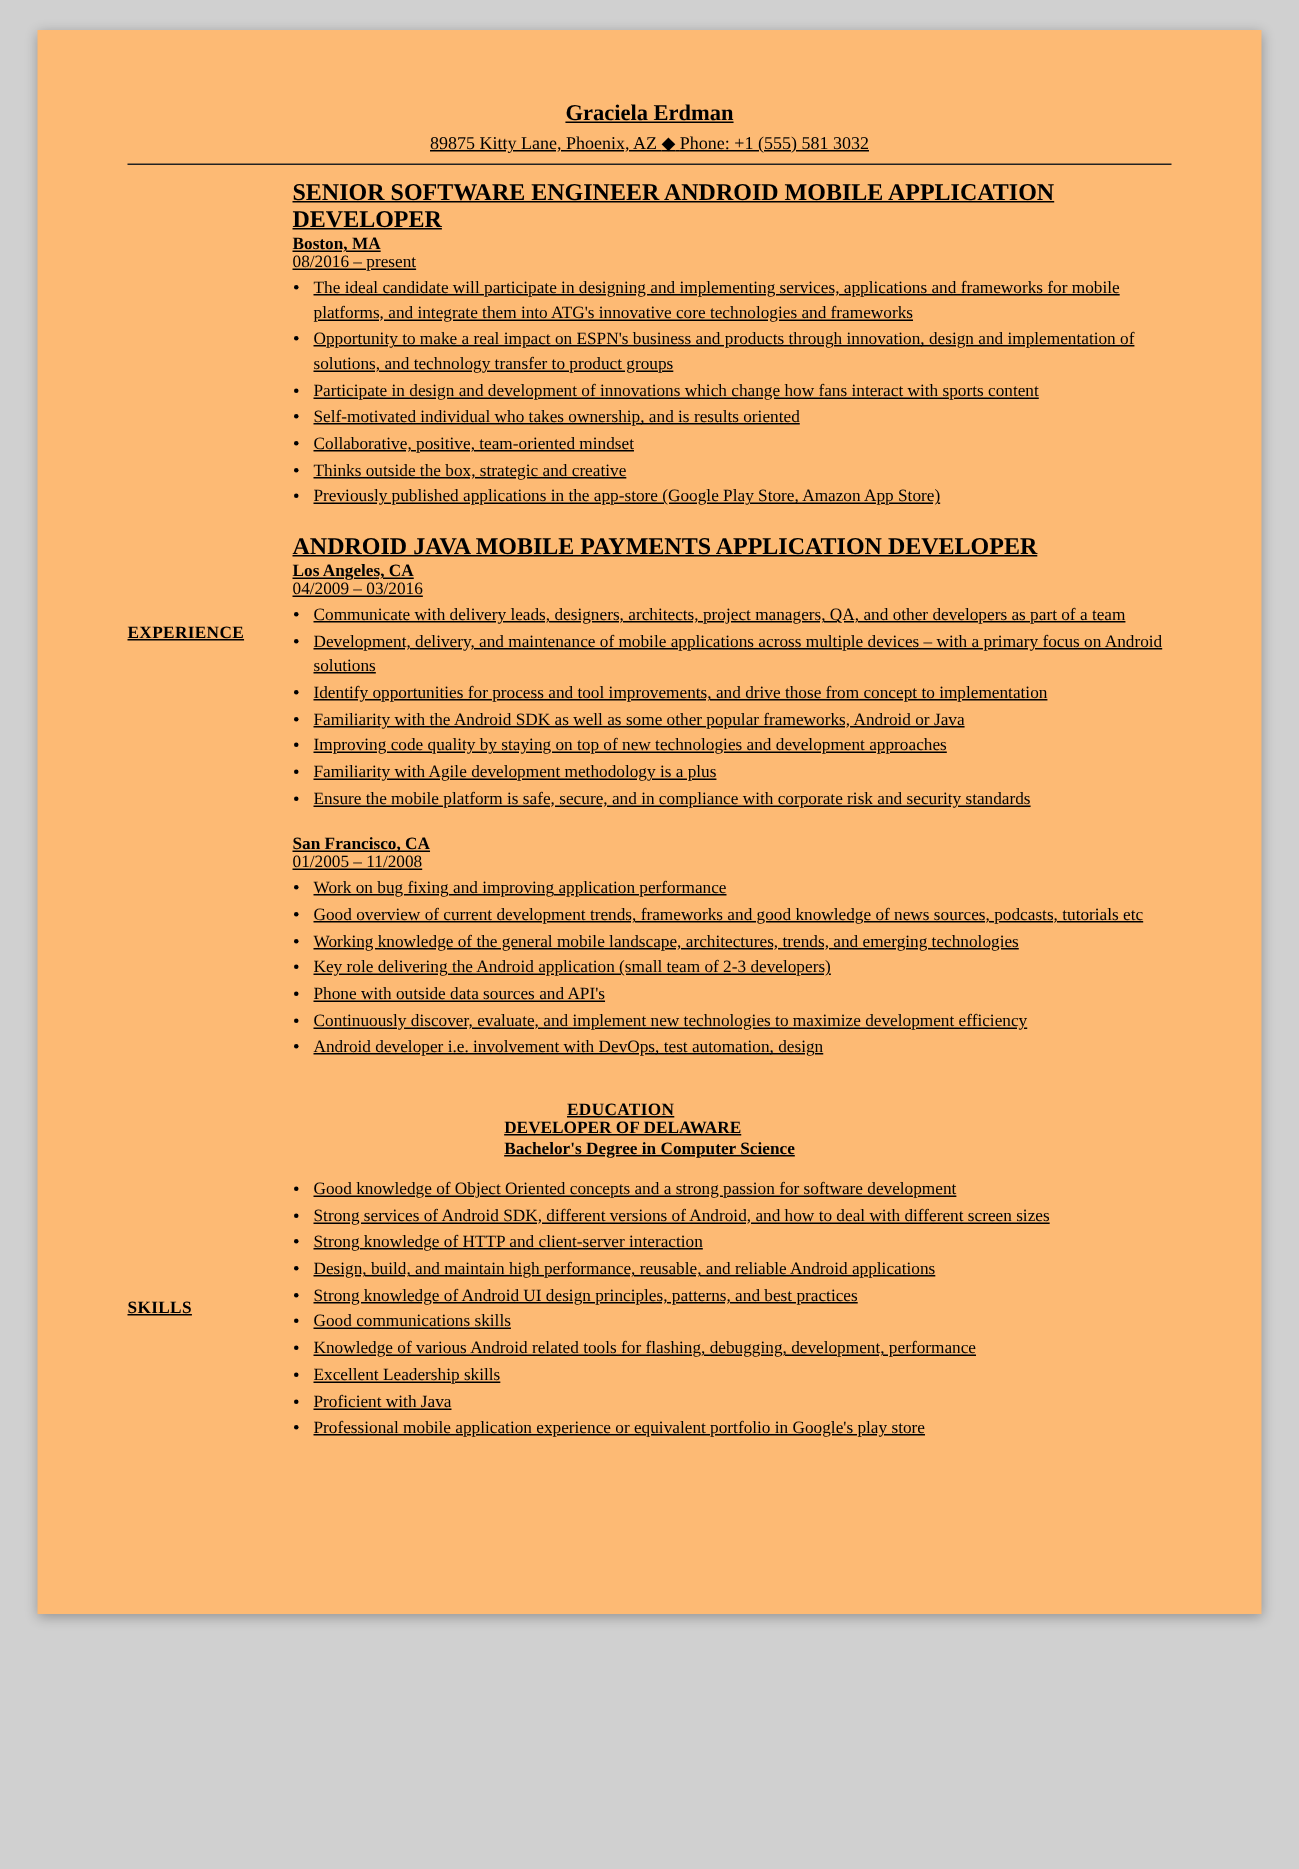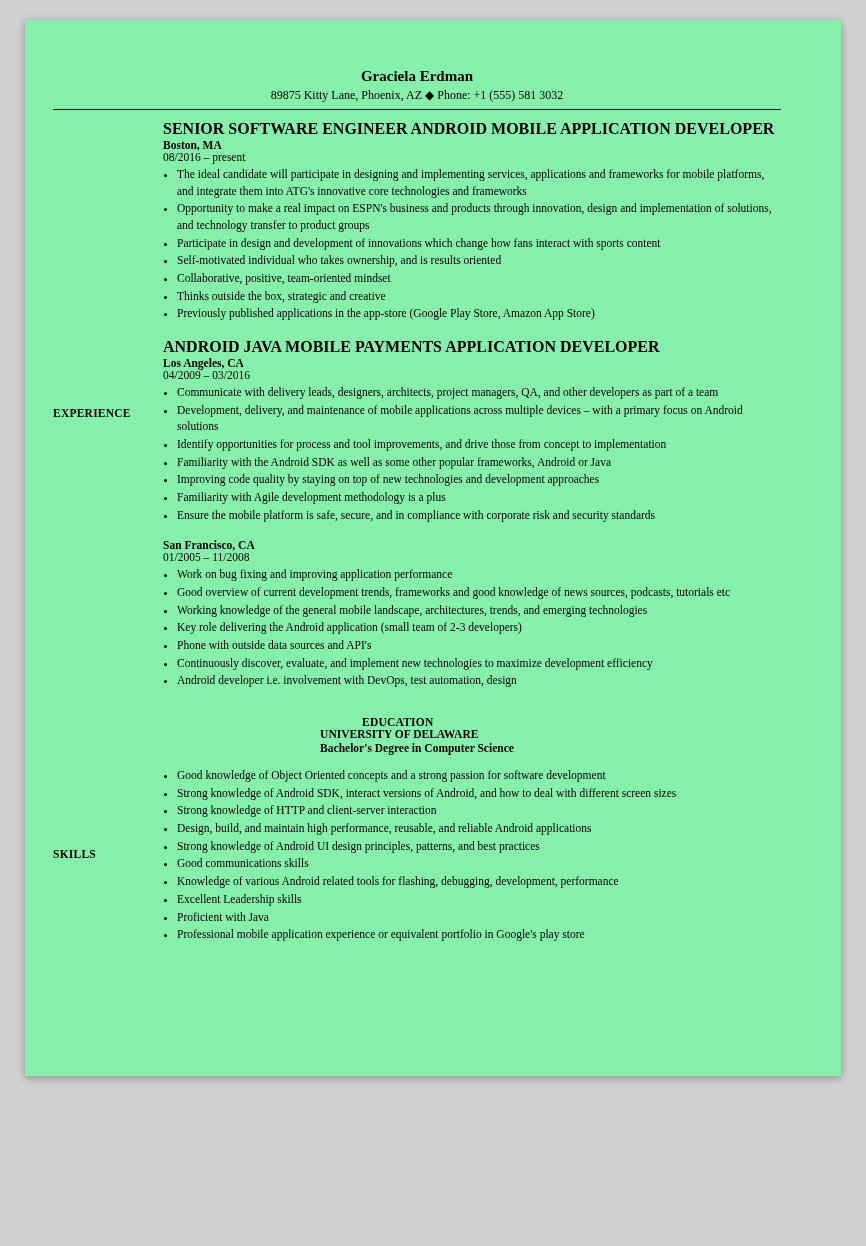--- a/index.html
+++ b/index.html
@@ -10,25 +10,26 @@
     body {
       background: #d0d0d0;
       display: flex;
       justify-content: center;
       align-items: flex-start;
       min-height: 100vh;
       padding: 20px;
       font-family: Times New Roman, serif;
     }
     .resume-page {
-      background: #86efac;
+      background: #fdba74;
       width: 816px;
       min-height: 1056px;
-      padding: 48px 60px 48px 28px;
+      padding: 48px 60px 48px 60px;
       box-shadow: 0 2px 8px rgba(0,0,0,0.3);
+      text-decoration: underline;
     }
     .header {
       text-align: center;
       margin-bottom: 6px;
     }
     .header-name {
       font-size: 15px;
       font-weight: bold;
       font-family: Times New Roman, serif;
     }
@@ -169,31 +170,31 @@
           <li>Android developer i.e. involvement with DevOps, test automation, design</li>
         </ul>
       </div>
 
     </div>
   </div>
 
   <div class="section-row" style="margin-top:6px;flex-direction:column;">
     <div class="section-label">EDUCATION</div>
     <div class="section-content">
-      <div class="edu-university">UNIVERSITY OF DELAWARE</div>
+      <div class="edu-university">DEVELOPER OF DELAWARE</div>
       <div class="edu-degree">Bachelor's Degree in Computer Science</div>
     </div>
   </div>
 
   <div class="section-row skills-section" style="margin-top:10px;">
     <div class="section-label">SKILLS</div>
     <div class="section-content">
       <ul class="bullet-list">
         <li>Good knowledge of Object Oriented concepts and a strong passion for software development</li>
-        <li>Strong knowledge of Android SDK, interact versions of Android, and how to deal with different screen sizes</li>
+        <li>Strong services of Android SDK, different versions of Android, and how to deal with different screen sizes</li>
         <li>Strong knowledge of HTTP and client-server interaction</li>
         <li>Design, build, and maintain high performance, reusable, and reliable Android applications</li>
         <li>Strong knowledge of Android UI design principles, patterns, and best practices</li>
         <li>Good communications skills</li>
         <li>Knowledge of various Android related tools for flashing, debugging, development, performance</li>
         <li>Excellent Leadership skills</li>
         <li>Proficient with Java</li>
         <li>Professional mobile application experience or equivalent portfolio in Google's play store</li>
       </ul>
     </div>

